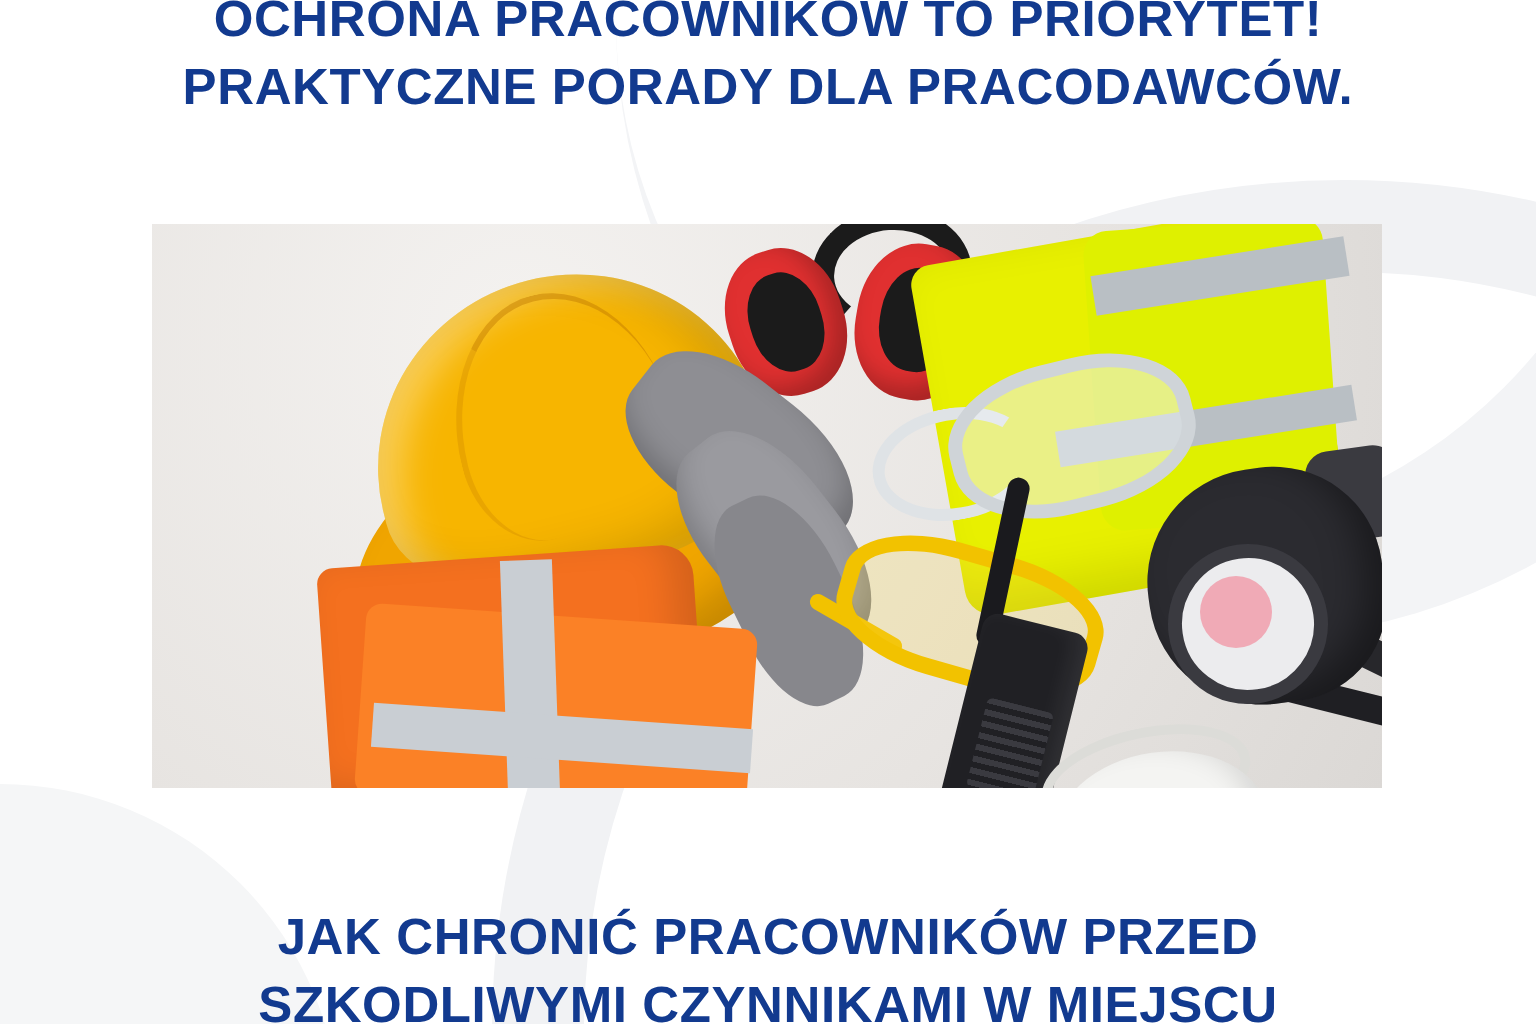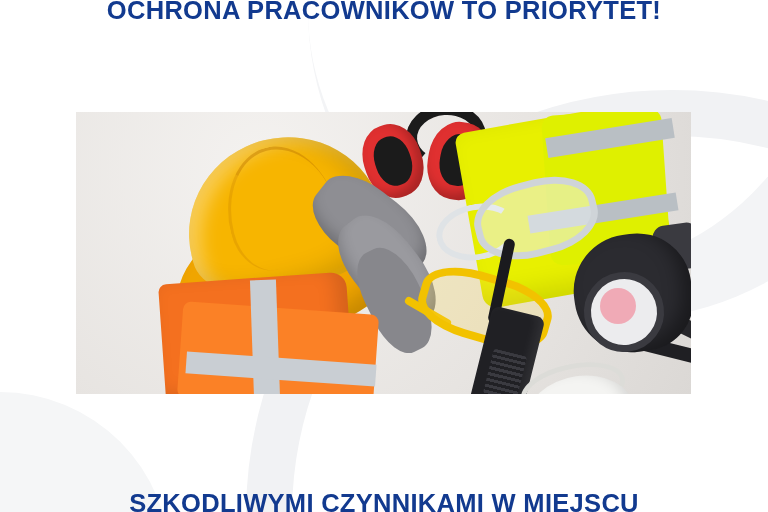--- a/index.html
+++ b/index.html
@@ -393,20 +393,21 @@
 
 <div class="poster">
 
   <div class="swoosh-a"></div>
   <div class="swoosh-b"></div>
   <div class="swoosh-c"></div>
   <div class="swoosh-d"></div>
 
   <div class="headline">
     <span class="line">OCHRONA PRACOWNIKÓW TO PRIORYTET!</span>
+    <span class="line">PRAKTYCZNE PORADY DLA PRACODAWCÓW.</span>
   </div>
 
   <div class="photo">
     <div class="ph-bg"></div>
 
     <div class="shape helmet-brim"></div>
     <div class="shape helmet-dome"></div>
     <div class="shape helmet-rib"></div>
 
     <div class="shape ear-band"></div>
@@ -444,16 +445,17 @@
     <div class="shape resp-cart"></div>
     <div class="shape resp-body"></div>
     <div class="shape resp-filter"></div>
     <div class="shape resp-filter-in"></div>
 
     <div class="shape dust-mask-band"></div>
     <div class="shape dust-mask"></div>
   </div>
 
   <div class="subhead">
+    <span class="line">JAK CHRONIĆ PRACOWNIKÓW PRZED</span>
     <span class="line">SZKODLIWYMI CZYNNIKAMI W MIEJSCU</span>
   </div>
 
 </div>
 
 </body></html>

